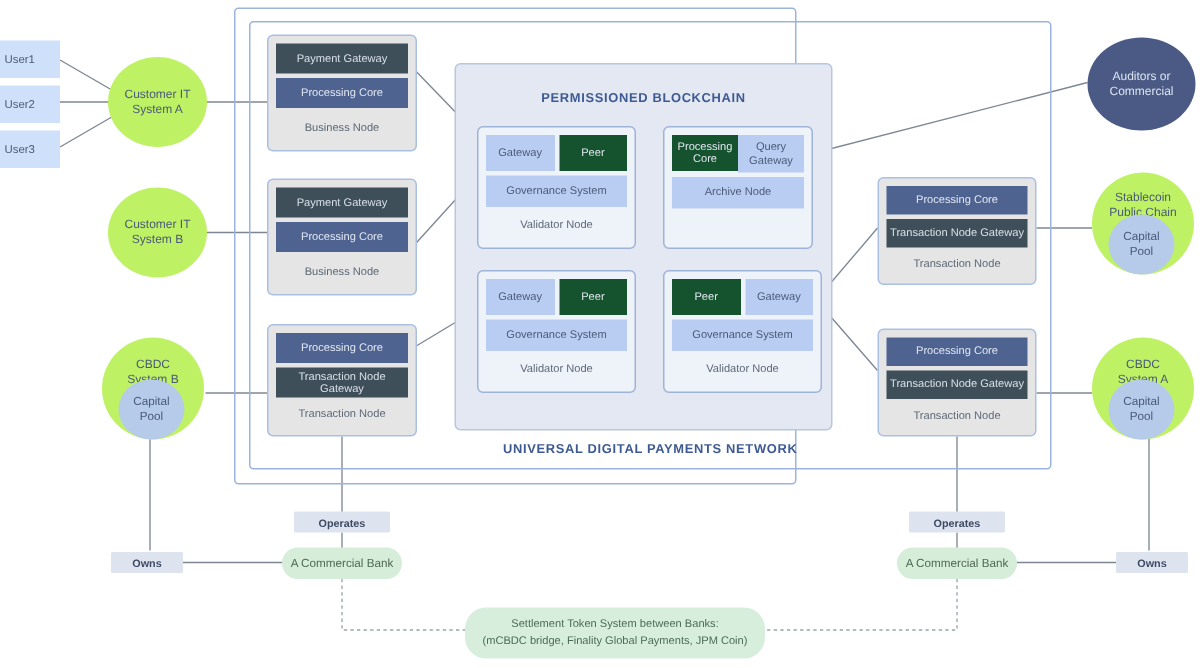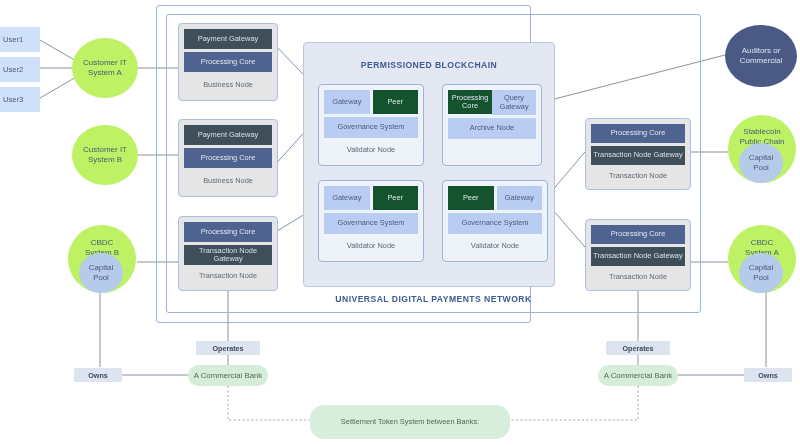--- a/index.html
+++ b/index.html
@@ -260,15 +260,16 @@
   <div class="abs tag" style="left:606px;top:341px;width:64px;height:14px;">Operates</div>
 
   <div class="abs tag" style="left:74px;top:368px;width:48px;height:14px;">Owns</div>
   <div class="abs tag" style="left:744px;top:368px;width:48px;height:14px;">Owns</div>
 
   <div class="abs bank" style="left:188px;top:365px;width:80px;height:21px;">A Commercial Bank</div>
   <div class="abs bank" style="left:598px;top:365px;width:80px;height:21px;">A Commercial Bank</div>
 
   <div class="abs settle" style="left:310px;top:405px;width:200px;height:34px;">
     <div>Settlement Token System between Banks:</div>
+    <div>(mCBDC bridge, Finality Global Payments, JPM Coin)</div>
   </div>
 
 </div>
 
 </body></html>

